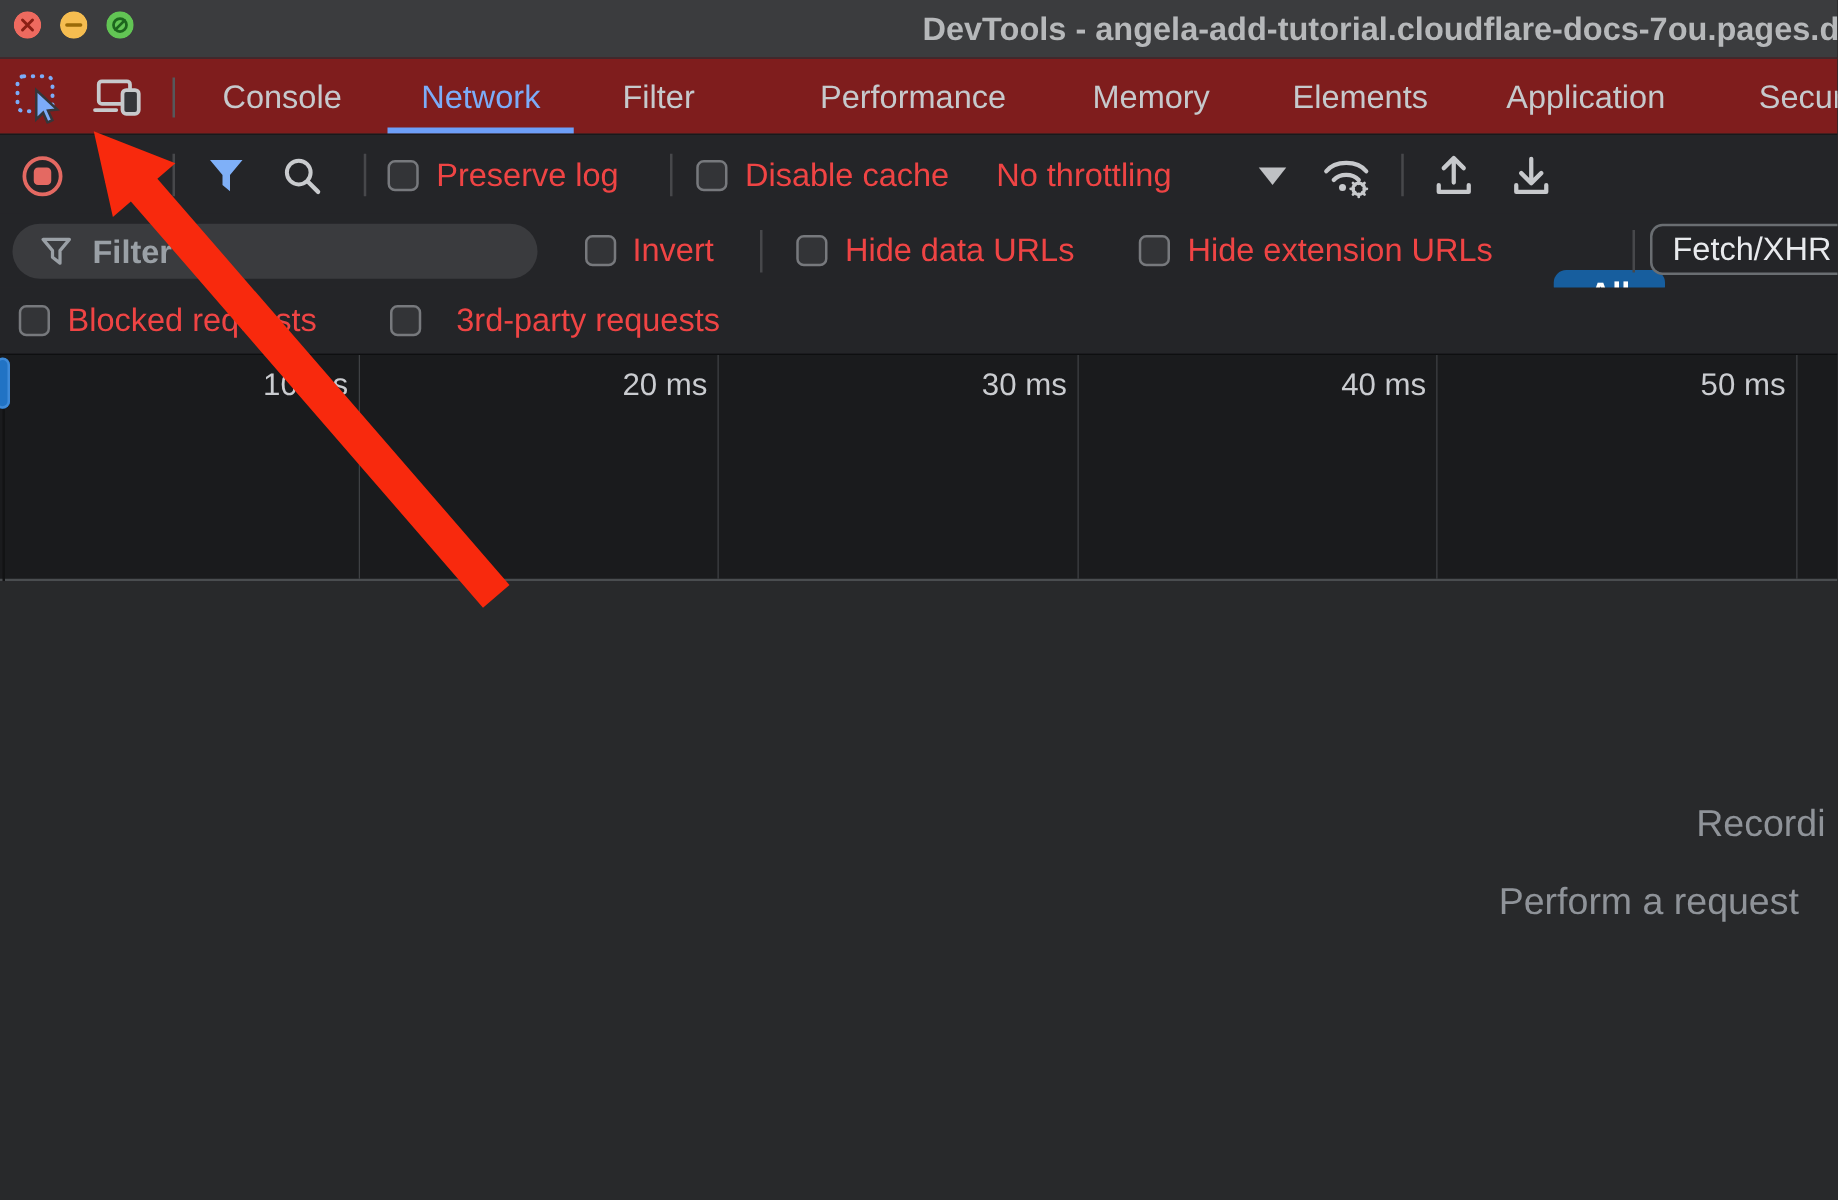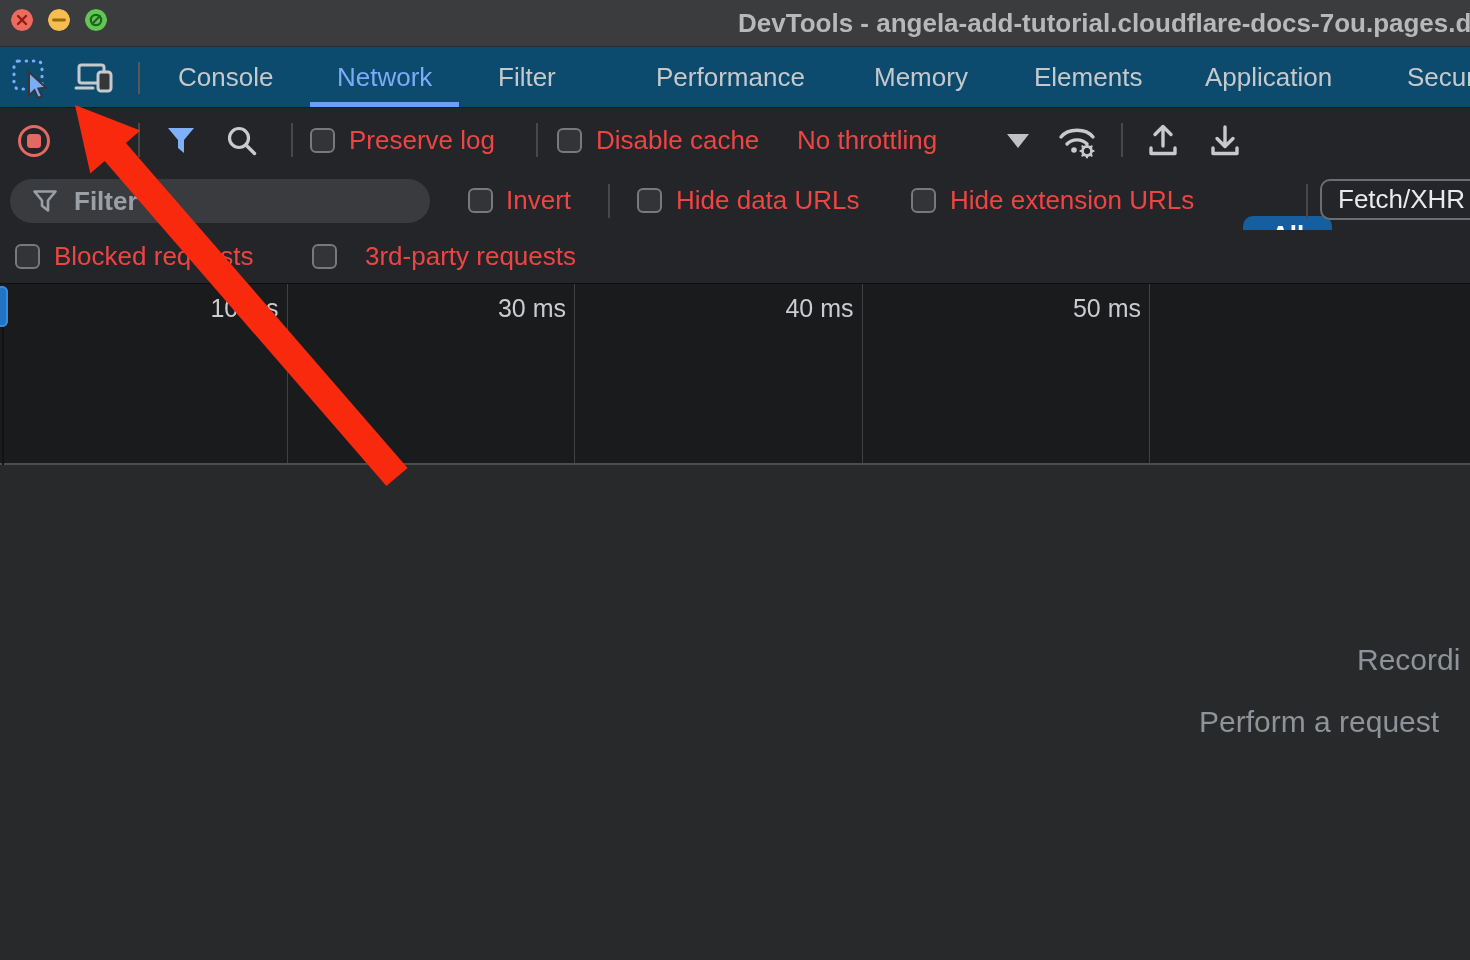--- a/index.html
+++ b/index.html
@@ -9,21 +9,21 @@
     -webkit-font-smoothing:antialiased;
   }
   .abs{position:absolute;}
 
   
   .titlebar{top:0;left:0;width:1470px;height:46px;background:#3b3c3e;}
   .traffic{top:9px;width:22px;height:22px;border-radius:50%;}
   .win-title{left:738px;top:8px;font-size:26px;font-weight:700;color:#b6b8ba;white-space:nowrap;}
 
   
-  .tabbar{top:46px;left:0;width:1470px;height:61px;background:#0c4a6e;border-top:1px solid #2c2d30;box-sizing:border-box;}
+  .tabbar{top:46px;left:0;width:1470px;height:61px;background:#7f1d1d;border-top:1px solid #2c2d30;box-sizing:border-box;}
   .tab{top:0;height:60px;display:flex;align-items:center;padding:0 27px;font-size:26px;color:#c6c9cc;cursor:default;}
   .tab.active{color:#7cacf8;justify-content:center;}
   .tab.active::after{content:"";position:absolute;left:0;right:0;bottom:0;height:5px;background:#6d9ff8;}
   .icon-btn{top:10px;width:42px;height:42px;display:flex;align-items:center;justify-content:center;}
   .vsep-tab{left:138px;top:15px;width:2px;height:32px;background:#56585b;}
 
   
   .row{left:0;width:1470px;background:#242528;box-sizing:border-box;}
   .toolbar1{top:107px;height:64px;border-top:1px solid #19191b;}
   .filterrow{top:171px;height:59px;}
@@ -216,20 +216,21 @@
     <span class="lbl">Blocked requests</span>
   </div>
   <div class="abs" style="left:312px;top:0;height:53px;display:flex;align-items:center;gap:28px">
     <span class="cb"></span>
     <span class="lbl">3rd-party requests</span>
   </div>
 </div>
 
 <div class="abs overview">
   <div class="ov-col"><span>10 ms</span></div>
+  <div class="ov-col"><span>20 ms</span></div>
   <div class="ov-col"><span>30 ms</span></div>
   <div class="ov-col"><span>40 ms</span></div>
   <div class="ov-col"><span>50 ms</span></div>
 </div>
 <div class="abs ov-line"></div>
 <div class="abs ov-handle"></div>
 
 <div class="abs main">
   <div class="abs empty" style="left: 1357px; top: 178px;">Recordi</div>
   <div class="abs empty" style="left: 1199px; top: 240px;">Perform a request</div>

